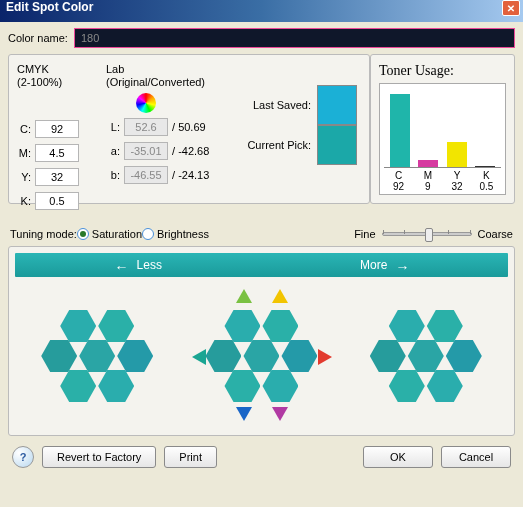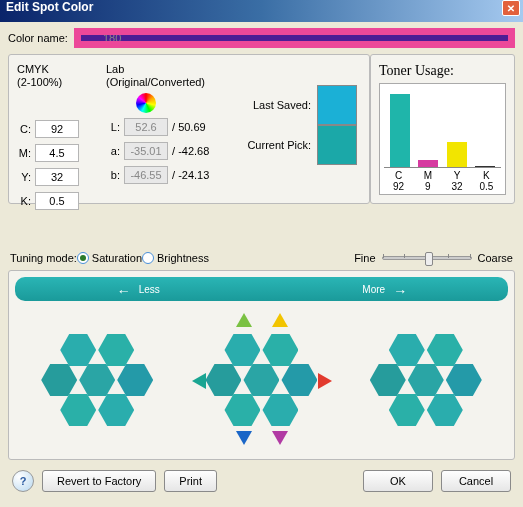--- a/index.html
+++ b/index.html
@@ -3,21 +3,21 @@
 <meta charset="utf-8">
 <style>
 * { box-sizing: border-box; margin: 0; padding: 0; }
 body { font-family: Tahoma, Arial, sans-serif; font-size: 11px; background: #ece9d8; width: 523px; height: 507px; overflow: hidden; }
 .titlebar { background: linear-gradient(to right, #0a246a, #3a6ea5, #a6caf0); height: 22px; display: flex; align-items: flex-start; padding: 0 3px 0 6px; color: #fff; font-weight: bold; font-size: 12px; }
 .titlebar .title { flex: 1; }
 .close-btn { width: 18px; height: 16px; background: #e2613c; border: 1px solid #fff; border-radius: 2px; display: flex; align-items: center; justify-content: center; color: #fff; font-size: 10px; font-weight: bold; cursor: pointer; }
 .content { padding: 6px 8px; }
 .row-colorname { display: flex; align-items: center; gap: 6px; margin-bottom: 6px; }
 .row-colorname label { font-size: 11px; }
-.row-colorname input { flex: 1; height: 20px; border: 7px solid #ec4899; background: #4c1d95; padding: 0 22px; font-size: 11px; color: #888; }
+.row-colorname input { flex: 1; height: 20px; border: 1px solid #ec4899; background: #0f172a; padding: 0 6px; font-size: 11px; color: #888; }
 .panel { border: 1px solid #bbb; border-radius: 3px; background: #f4f3ee; padding: 8px; }
 .top-row { display: flex; margin-bottom: 24px; }
 .left-panel { flex: 1; position: relative; }
 .toner-panel { width: 145px; }
 .toner-title { font-size: 14px; margin-bottom: 4px; font-family: Liberation Serif, serif; }
 .cmyk-section { position: absolute; left: 8px; top: 8px; }
 .cmyk-header { font-size: 11px; margin-bottom: 8px; line-height: 1.2; }
 .lab-section { position: absolute; left: 97px; top: 8px; }
 .lab-header { font-size: 11px; margin-bottom: 4px; line-height: 1.2; }
 .field-row { display: flex; align-items: center; gap: 4px; margin-bottom: 4px; height: 20px; }
@@ -31,27 +31,27 @@
 .swatch-row .slabel { width: 66px; text-align: right; font-size: 11px; }
 .swatch { width: 40px; height: 40px; border: 1px solid #888; }
 .sw-last { background: #1bb0d6; }
 .sw-curr { background: #1ba8a8; }
 .left-panel-inner { height: 130px; }
 .tuning-row { display: flex; align-items: flex-end; margin: 6px 2px; }
 .tuning-row .tmlabel { font-size: 11px; }
 .radio { display: inline-flex; align-items: center; gap: 3px; cursor: pointer; }
 .radio .dot { width: 12px; height: 12px; border: 1px solid #4a90d9; border-radius: 50%; display: inline-flex; align-items: center; justify-content: center; background: #fff; }
 .radio.sel .dot::after { content: ''; width: 6px; height: 6px; background: #2a7a2a; border-radius: 50%; display: block; }
-.slider-group { margin-left: auto; display: flex; align-items: center; gap: 6px; margin-top: 24px; }
+.slider-group { margin-left: auto; display: flex; align-items: center; gap: 6px; }
 .slider-track { width: 90px; height: 4px; background: #ccc; border: 1px solid #999; position: relative; border-radius: 2px; }
 .slider-thumb { position: absolute; top: -5px; left: 42px; width: 8px; height: 14px; background: #eee; border: 1px solid #888; border-radius: 2px; }
 .slider-ticks { position: absolute; top: -3px; left: 0; right: 0; display: flex; justify-content: space-between; }
 .slider-ticks span { width: 1px; height: 4px; background: #888; }
 .pick-panel { padding: 6px; }
-.lessmore { background: linear-gradient(to bottom, #2ab5b5, #1a9a9a); height: 24px; display: flex; align-items: center; color: #fff; font-size: 10px; border-radius: 10px; margin-bottom: 10px; }
+.lessmore { background: linear-gradient(to bottom, #2ab5b5, #1a9a9a); height: 24px; display: flex; align-items: center; color: #fff; font-size: 12px; border-radius: 1px; margin-bottom: 10px; }
 .lessmore .half { flex: 1; display: flex; align-items: center; justify-content: center; gap: 8px; }
 .arrow-l::before { content: '←'; font-size: 14px; }
 .arrow-r::after { content: '→'; font-size: 14px; }
 .hex-row { display: flex; justify-content: space-around; align-items: center; padding: 4px 0 8px; }
 .hexcluster { position: relative; width: 130px; height: 130px; }
 .hex { position: absolute; width: 36px; height: 32px; background: #2aa5a5; clip-path: polygon(25% 0, 75% 0, 100% 50%, 75% 100%, 25% 100%, 0 50%); }
 .hex.c  { left: 47px; top: 49px; }
 .hex.tl { left: 28px; top: 19px; }
 .hex.tr { left: 66px; top: 19px; }
 .hex.l  { left: 9px;  top: 49px; }

